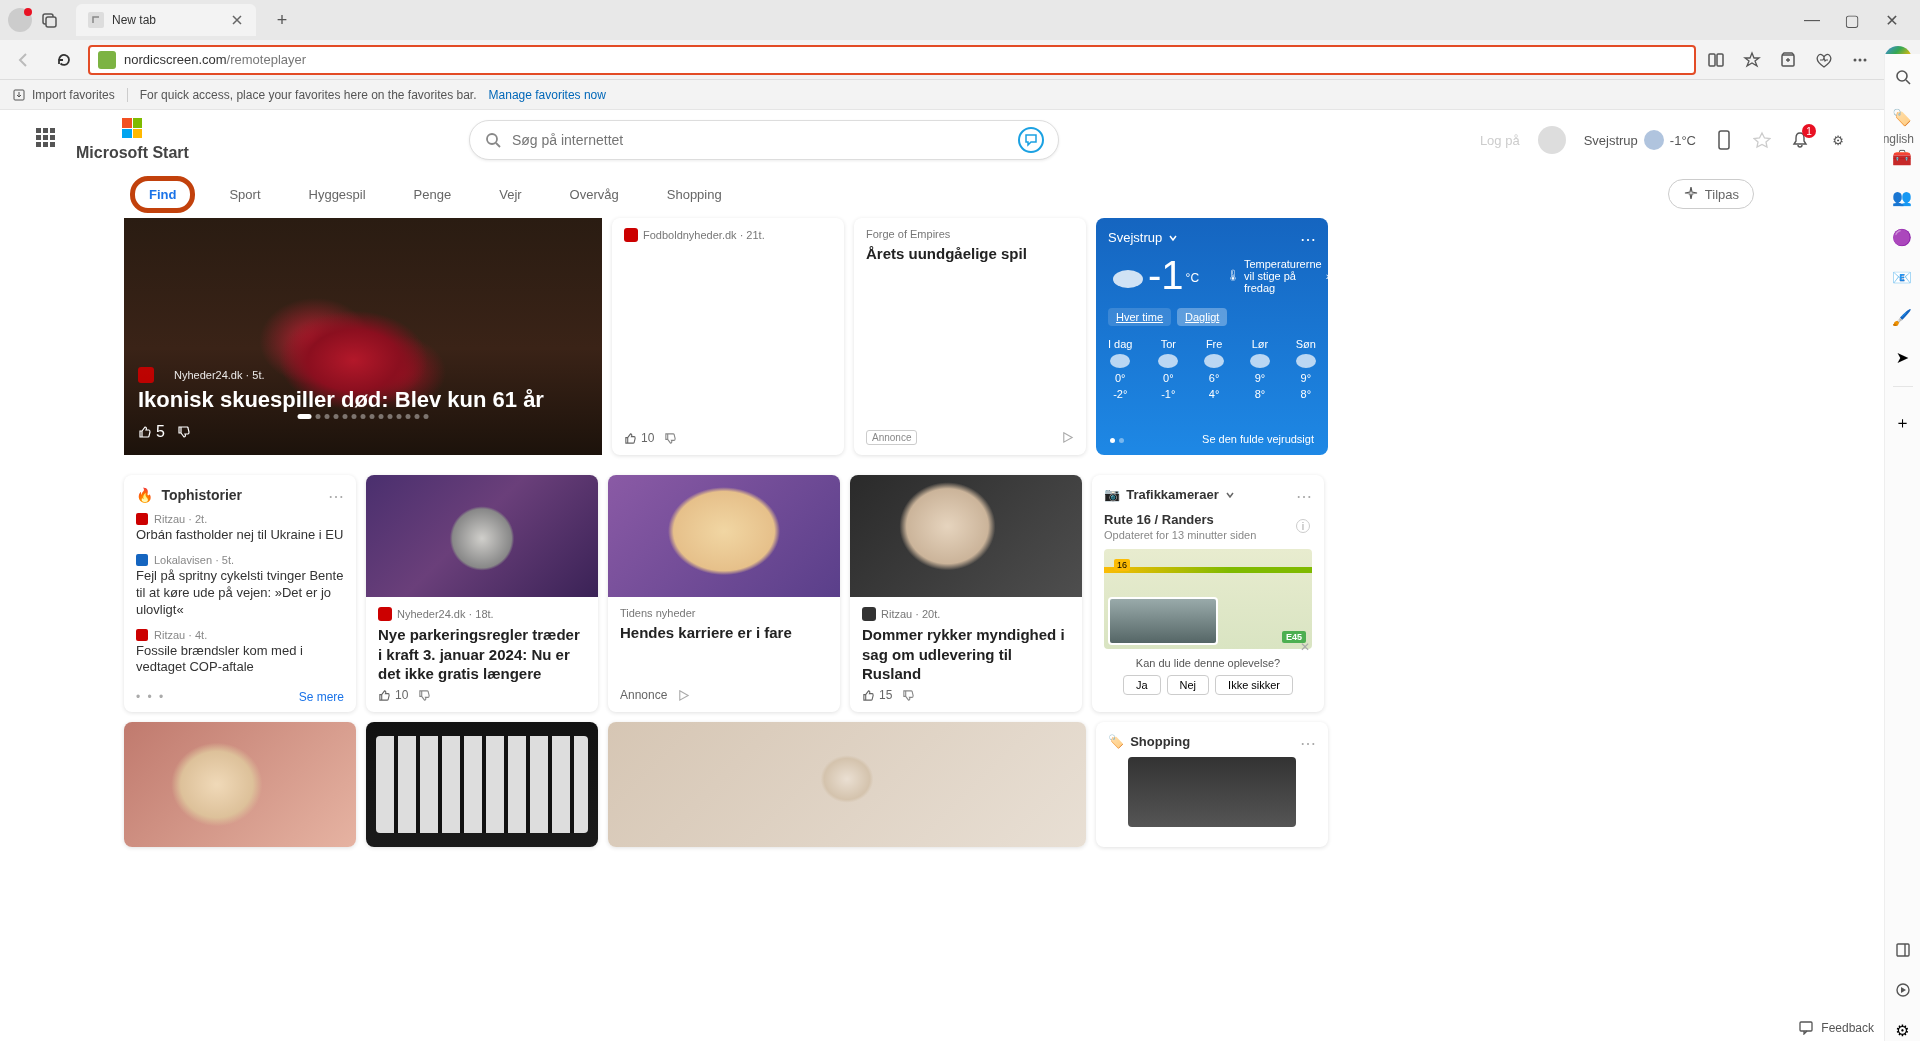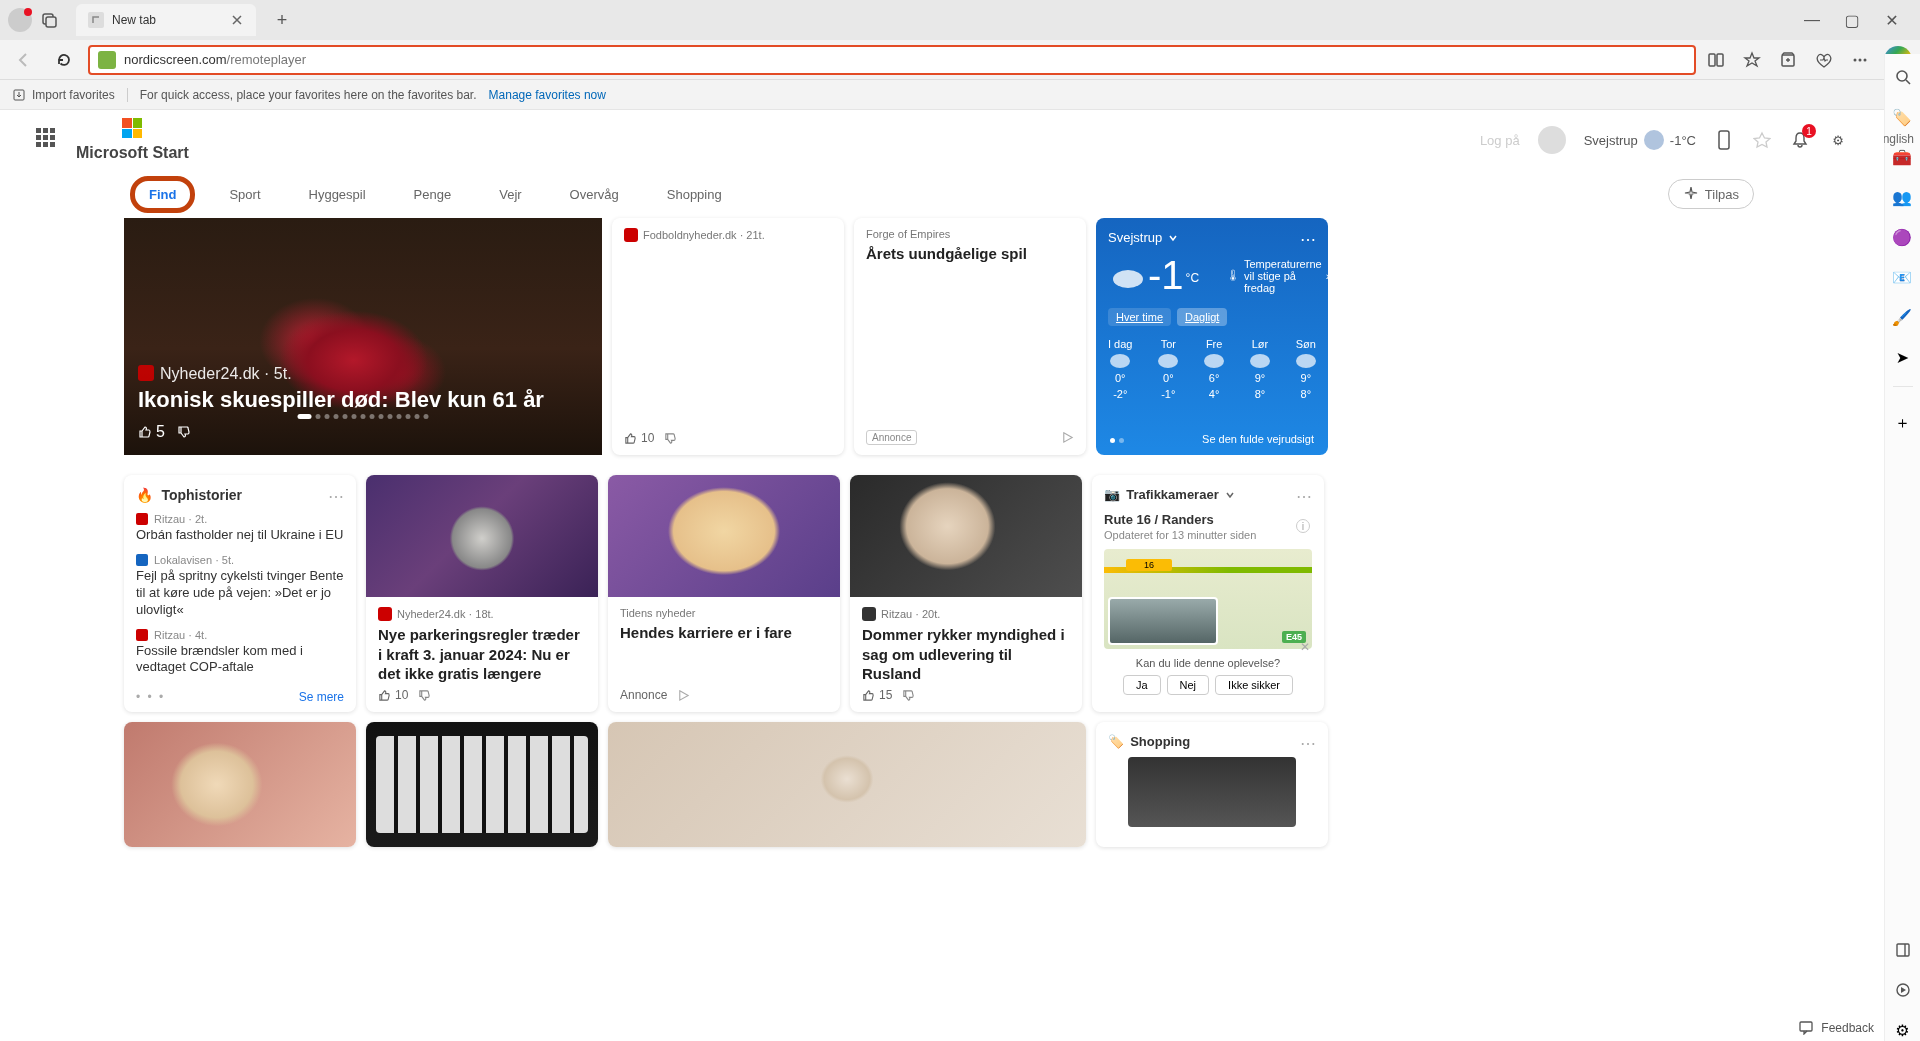--- a/index.html
+++ b/index.html
@@ -65,21 +65,21 @@
 .navrow { display: flex; align-items: center; padding: 0 130px; height: 48px; gap: 20px; font-size: 13px; color: #666; }
 .navrow .pill { padding: 6px 14px; }
 .navrow .pill.active { border: 5px solid #c2410c; border-radius: 18px; color: #1a73e8; font-weight: 600; }
 .navrow .customize { margin-left: auto; border: 1px solid #ccc; border-radius: 18px; padding: 6px 14px; display:flex; align-items:center; gap:6px; }
 
 
 .feed { padding: 0 124px 20px; display: grid; grid-template-columns: 478px 232px 232px 232px; gap: 10px; }
 .card { background: #fff; border-radius: 8px; overflow: hidden; box-shadow: 0 1px 4px rgba(0,0,0,0.12); position: relative; }
 .hero { grid-column: 1; grid-row: 1; height: 237px; position: relative; color: #fff; background: linear-gradient(135deg, #3a2a1a, #6b1818); display:flex; flex-direction:column; justify-content:flex-end; padding: 14px; }
 .hero .roses { position:absolute; inset:0; background: radial-gradient(120px 80px at 48% 60%, #b3182a 0%, #8b0f1f 38%, rgba(0,0,0,0) 62%), radial-gradient(90px 70px at 40% 52%, #c22034 0%, rgba(0,0,0,0) 62%), radial-gradient(80px 60px at 57% 65%, #9c1222 0%, rgba(0,0,0,0) 62%), linear-gradient(180deg,#2a1c12,#3a2317 55%,#1c120b); }
-.hero .src { font-size: 16px; opacity: 0.9; display:flex; align-items:flex-start; gap:6px; position:relative; z-index:1;}
+.hero .src { font-size: 11px; opacity: 0.9; display:flex; align-items:center; gap:20px; position:relative; z-index:1;}
 .hero .src-badge { width:16px; height:16px; background:#c00; border-radius:3px; }
 .hero h2 { font-size: 22px; font-weight: 600; margin-top: 4px; position:relative; z-index:1;}
 .hero .actions { display:flex; align-items:center; gap:12px; margin-top: 10px; position:relative; z-index:1;}
 .hero .dots { position:absolute; bottom:36px; left:50%; transform:translateX(-50%); display:flex; gap:4px; }
 .hero .dots span { width:5px; height:5px; border-radius:50%; background:rgba(255,255,255,0.4); }
 .hero .dots span.on { background:#fff; width:14px; border-radius:3px; }
 
 .card-small { height: 237px; display:flex; flex-direction:row; }
 .card-small .img { height: 122px; background: linear-gradient(135deg,#0b3a68,#1565c0,#5aa7e8); position:relative; }
 .card-small .img.empires { background: linear-gradient(160deg,#07202e,#0c3346 45%,#123f56); }
@@ -135,21 +135,21 @@
 .card-med .src-badge { width:14px; height:14px; background:#c00; border-radius:3px; }
 .card-med h3 { font-size: 15px; font-weight:600; color:#222; margin-top:4px; line-height:1.3; }
 .card-med .foot { margin-top:auto; display:flex; align-items:center; gap:10px; font-size:12px; color:#666; }
 
 .traffic { height: 237px; padding: 12px; position:relative; }
 .traffic .hdr { font-size: 13px; font-weight:600; color:#333; display:flex; align-items:center; gap:6px;}
 .traffic .route { font-size: 13px; font-weight:600; margin-top: 10px; color:#333;}
 .traffic .updated { font-size: 11px; color:#888; margin-top: 2px;}
 .traffic .map { height: 100px; background: linear-gradient(#e8eccf, #d9e4c2); border-radius:4px; margin-top: 8px; position:relative; }
 .traffic .map .road { position:absolute; top:18px; left:0; right:0; height:6px; background: linear-gradient(90deg,#fbbc05,#7fba00 60%); }
-.traffic .map .badge { position:absolute; top:10px; left:10px; background:#fbbc05; font-size:9px; padding:1px 18px; border-radius:2px;margin-left:12px; }
+.traffic .map .badge { position:absolute; top:10px; left:10px; background:#fbbc05; font-size:9px; padding:1px 3px; border-radius:2px; }
 .traffic .map .logo { position:absolute; bottom:6px; right:6px; background:#4caf50; color:#fff; font-size:9px; padding:1px 4px; border-radius:2px; font-weight:bold; }
 .traffic .map .cam { position:absolute; bottom:4px; left:4px; width:110px; height:48px; border:2px solid #fff; border-radius:4px; background: linear-gradient(#9aa,#566); }
 .traffic .prompt { font-size: 11px; color:#555; text-align:center; margin-top: 8px;}
 .traffic .buttons { display:flex; gap: 6px; justify-content:center; margin-top:6px; }
 .traffic .buttons button { border:1px solid #ccc; background:#fff; border-radius:4px; font-size:11px; padding: 3px 12px; cursor: pointer; }
 .traffic .close-prompt { position:absolute; right:14px; bottom:58px; color:#aaa; font-size:12px; }
 .traffic .card-more { position:absolute; top:12px; right:12px; color:#aaa; }
 .traffic .info { position:absolute; top:44px; right:14px; color:#aaa; font-size:11px; border:1px solid #ccc; border-radius:50%; width:14px; height:14px; display:flex; align-items:center; justify-content:center; }
 
 
@@ -322,20 +322,32 @@
       </div>
     <div class="ms-logo">
       <div class="ms-logo-squares">
           <span></span>
           <span></span>
           <span></span>
           <span></span>
         </div>
       <span class="ms-logo-text">Microsoft Start</span>
     </div>
+    <div class="searchbox">
+      <svg class="sicon" width="18" height="18" viewBox="0 0 18 18">
+          <circle cx="8" cy="8" r="5" fill="none" stroke="#888" stroke-width="1.8"></circle>
+          <path d="M12 12 L16 16" stroke="#888" stroke-width="1.8"></path>
+        </svg>
+      <input type="text" placeholder="Søg på internettet" style="">
+      <div class="bing-chat">
+          <svg width="14" height="14" viewBox="0 0 14 14">
+            <path d="M2 2 h10 v7 h-5 l-3 3 v-3 h-2 Z" fill="none" stroke="#1ba1e2" stroke-width="1.5"></path>
+          </svg>
+        </div>
+    </div>
     <div class="header-right">
       <span class="signin">Log på</span>
       <div class="avatar"></div>
       <div class="loc">
         <span>Svejstrup</span>
         <div class="weather-ico"></div>
         <span>-1°C</span>
       </div>
       <div class="header-icon">
           <svg width="16" height="20" viewBox="0 0 16 20">

